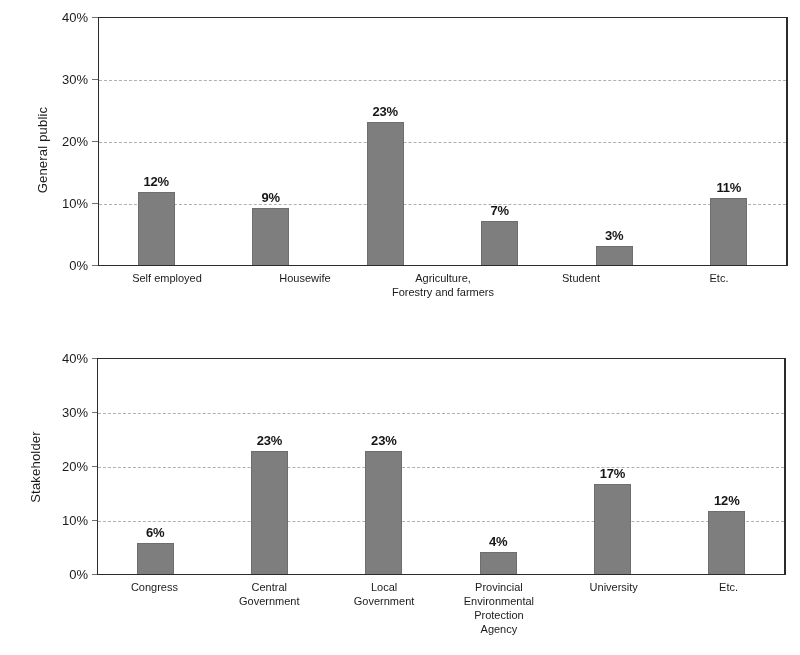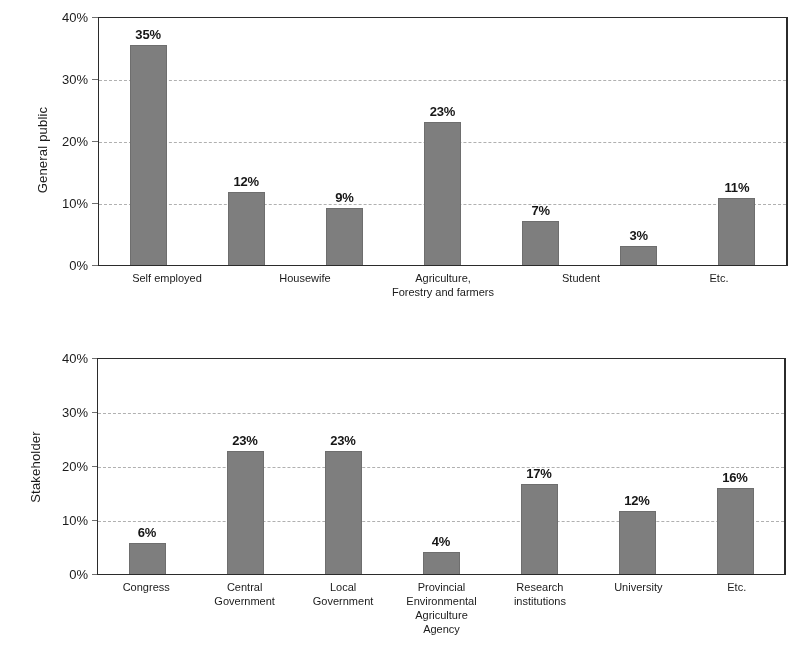--- a/index.html
+++ b/index.html
@@ -132,25 +132,20 @@
   <div class="ytick-mark" style="left:92px; top:203px;"></div>
   <div class="ytick-mark" style="left:92px; top:265px;"></div>
 
   <div class="plot" style="left:98px; top:17px; width:690px; height:249px;">
     <div class="gridline" style="top:62px;"></div>
     <div class="gridline" style="top:124px;"></div>
     <div class="gridline" style="top:186px;"></div>
 
     <div class="bars">
       <div class="slot">
-        <div class="bar" style="height:220px;">
-          <div class="bar-value">35%</div>
-        </div>
-      </div>
-      <div class="slot">
         <div class="bar" style="height:73px;">
           <div class="bar-value">12%</div>
         </div>
       </div>
       <div class="slot">
         <div class="bar" style="height:57px;">
           <div class="bar-value">9%</div>
         </div>
       </div>
       <div class="slot">
@@ -243,50 +238,41 @@
       <div class="slot">
         <div class="bar" style="height:90px;">
           <div class="bar-value">17%</div>
         </div>
       </div>
       <div class="slot">
         <div class="bar" style="height:63px;">
           <div class="bar-value">12%</div>
         </div>
       </div>
-      <div class="slot">
-        <div class="bar" style="height:86px;">
-          <div class="bar-value">16%</div>
-        </div>
-      </div>
     </div>
   </div>
 
   <div class="xlabels" style="left:97px; top:250px; width:689px;">
     <div class="xlabel">
       <div>Congress</div>
     </div>
     <div class="xlabel">
       <div>Central</div>
       <div>Government</div>
     </div>
     <div class="xlabel">
       <div>Local</div>
       <div>Government</div>
     </div>
     <div class="xlabel">
       <div>Provincial</div>
       <div>Environmental</div>
-      <div>Agriculture</div>
+      <div>Protection</div>
       <div>Agency</div>
     </div>
     <div class="xlabel">
-      <div>Research</div>
-      <div>institutions</div>
-    </div>
-    <div class="xlabel">
       <div>University</div>
     </div>
     <div class="xlabel">
       <div>Etc.</div>
     </div>
   </div>
 </div>
 
 </body></html>

